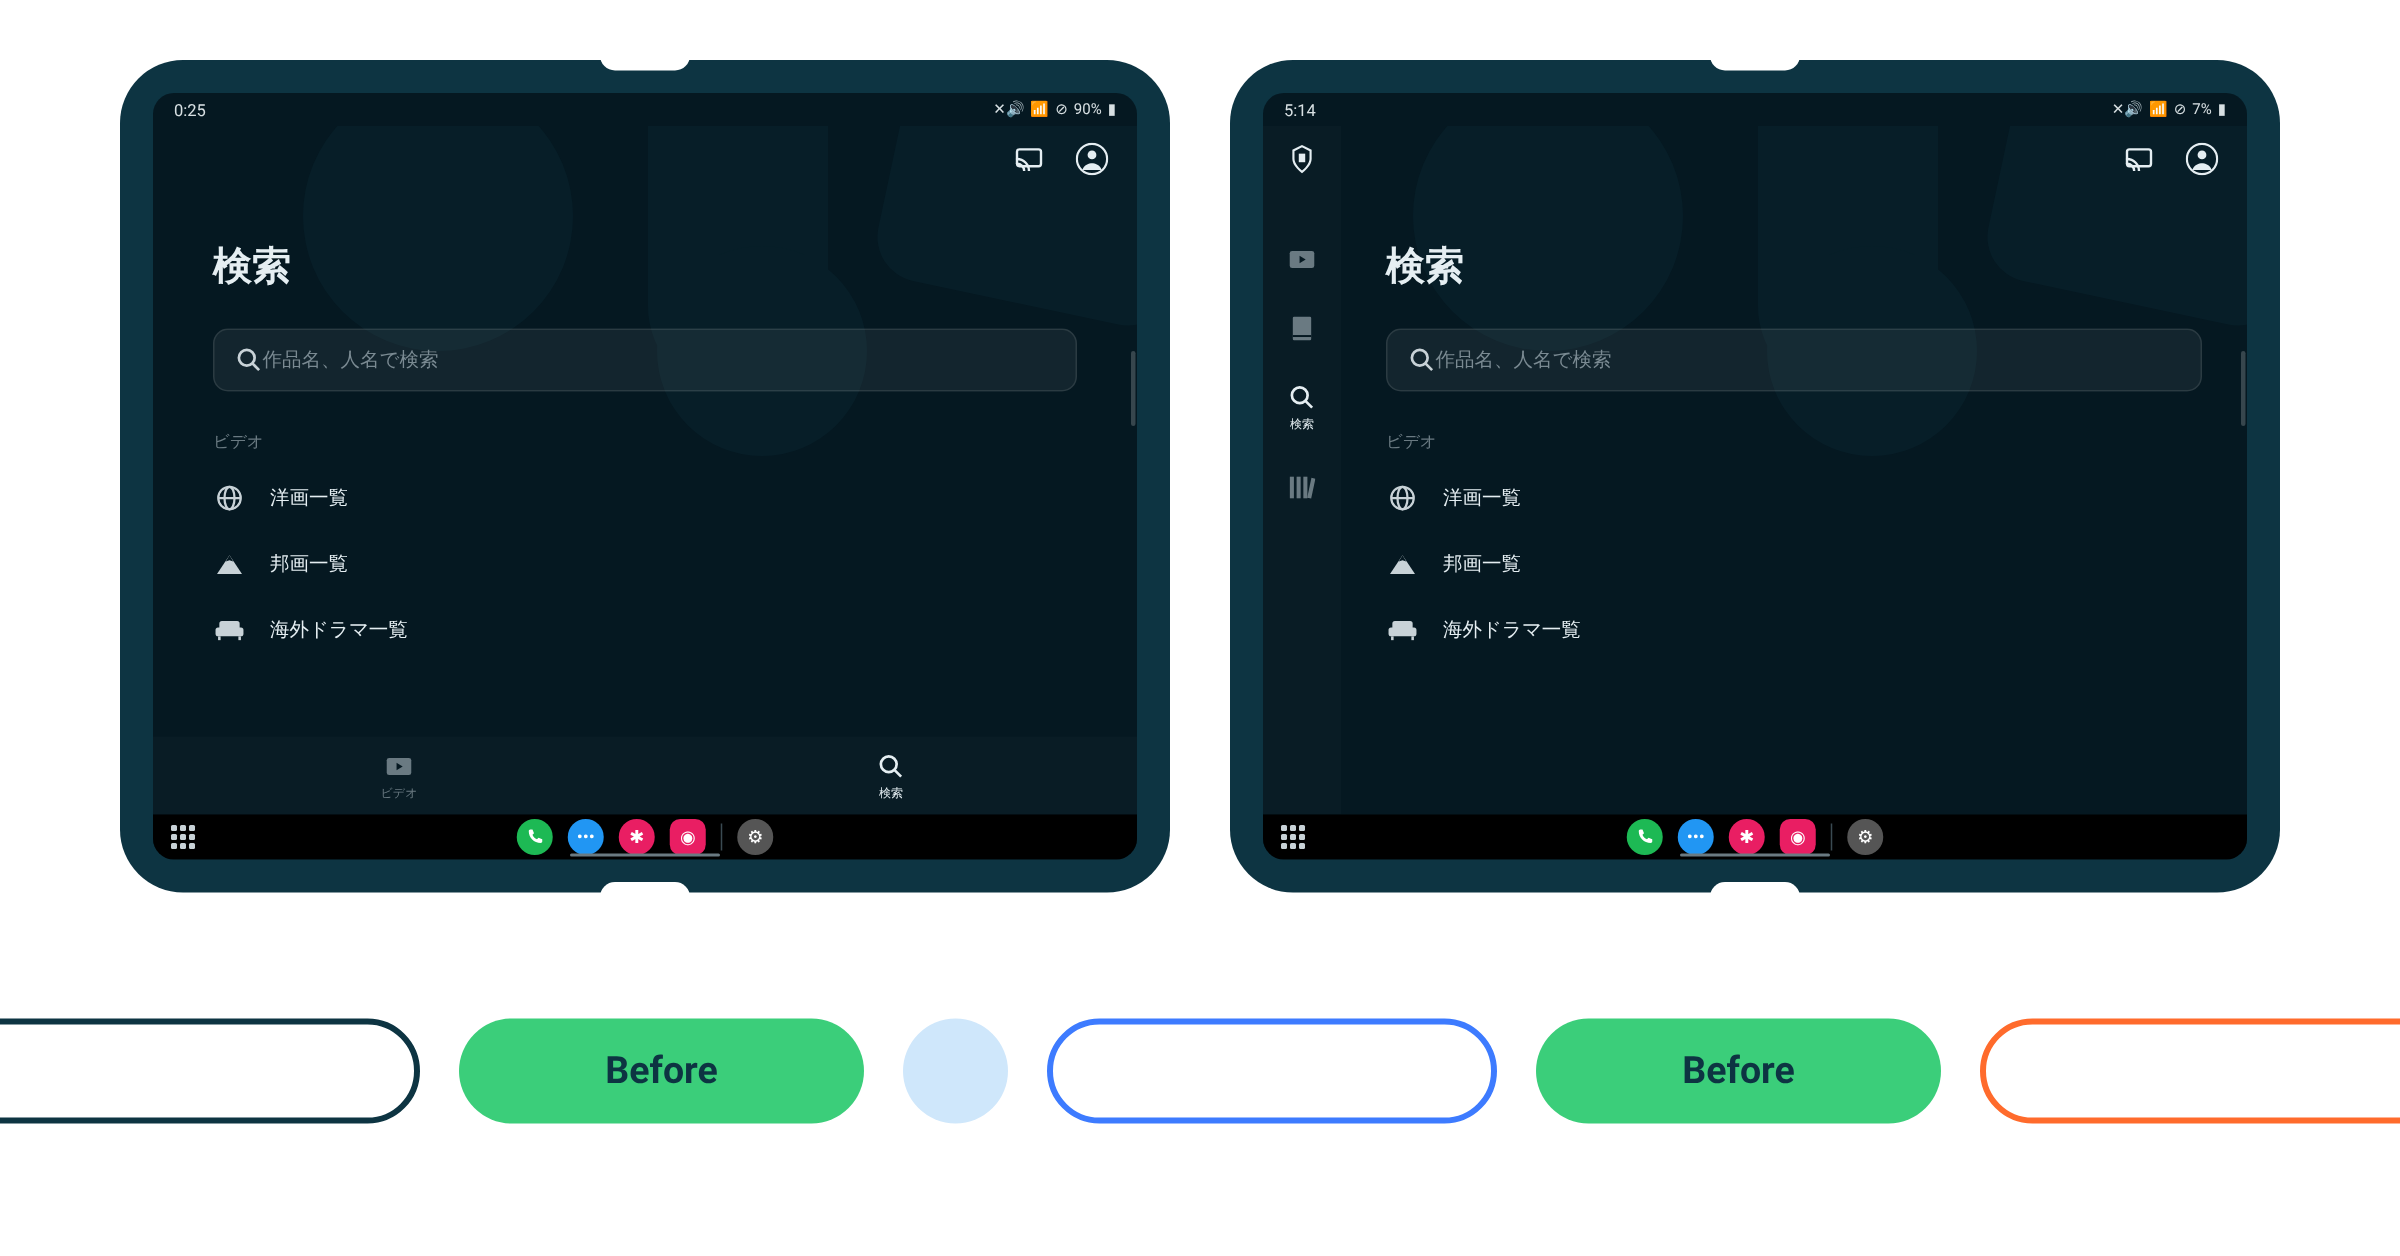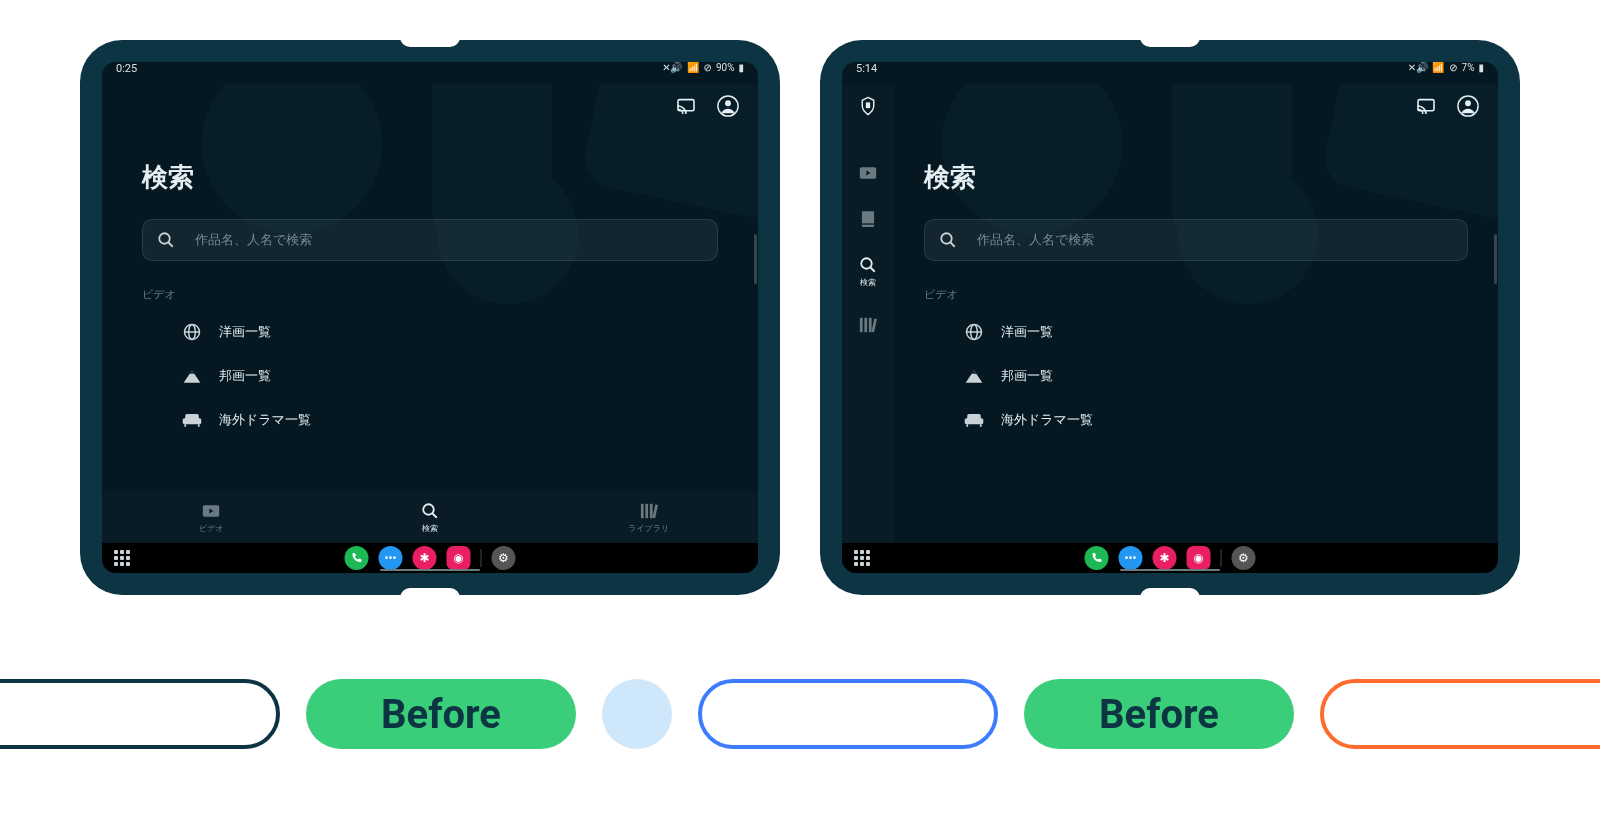--- a/index.html
+++ b/index.html
@@ -6,21 +6,21 @@
 body { font-family: -apple-system, "Segoe UI", Roboto, sans-serif; background: #fff; width: 1600px; height: 837px; position: relative; overflow: hidden; }
 
 .devices { display: flex; gap: 40px; justify-content: center; padding: 40px 50px 20px; }
 
 .device-frame { width: 700px; height: 555px; background: #0d3442; border-radius: 42px; position: relative; padding: 22px; }
 .hinge-notch { position: absolute; top: -3px; left: 50%; transform: translateX(-50%); width: 60px; height: 10px; background: #fff; border-radius: 0 0 20px 20px; }
 .hinge-notch-bottom { position: absolute; bottom: -3px; left: 50%; transform: translateX(-50%); width: 60px; height: 10px; background: #fff; border-radius: 20px 20px 0 0; }
 
 .screen { width: 100%; height: 100%; background: #051821; border-radius: 14px; overflow: hidden; display: flex; flex-direction: column; position: relative; }
 
-.status-bar { height: 22px; display: flex; justify-content: space-between; align-items: flex-start; padding: 0 14px; color: #d8e0e3; font-size: 11px; }
+.status-bar { height: 22px; display: flex; justify-content: space-between; align-items: center; padding: 0 14px; color: #d8e0e3; font-size: 11px; }
 .status-right { display: flex; gap: 4px; align-items: center; font-size: 10px; }
 
 .app-area { flex: 1; display: flex; position: relative; overflow: hidden; }
 
 .bg-shapes { position: absolute; inset: 0; opacity: 0.5; overflow: hidden; }
 .shape { position: absolute; background: #0a2530; }
 .shape.c1 { width: 180px; height: 180px; border-radius: 50%; top: -30px; left: 100px; }
 .shape.c2 { width: 120px; height: 240px; border-radius: 80px; top: -60px; left: 330px; }
 .shape.c3 { width: 200px; height: 200px; border-radius: 30px; top: -80px; right: -40px; transform: rotate(12deg); }
 .shape.c4 { width: 140px; height: 140px; border-radius: 50%; top: 80px; right: 180px; }
@@ -32,29 +32,29 @@
 .rail-label { font-size: 8px; }
 
 .main-col { flex: 1; display: flex; flex-direction: column; z-index: 1; position: relative; }
 
 .top-actions { display: flex; justify-content: flex-end; gap: 18px; padding: 10px 18px 0; color: #e5eef2; }
 .icon-btn { width: 24px; height: 24px; display: flex; align-items: center; justify-content: center; cursor: pointer; }
 
 .page-title { color: #e5eef2; font-size: 26px; font-weight: 600; padding: 42px 40px 24px; }
 .page-title.narrow { padding: 42px 30px 24px; }
 
-.search-box { margin: 0 40px; height: 42px; background: rgba(255,255,255,0.06); border: 1px solid rgba(255,255,255,0.1); border-radius: 10px; display: flex; align-items: center; padding: 16px 14px; gap: 20px; }
+.search-box { margin: 0 40px; height: 42px; background: rgba(255,255,255,0.06); border: 1px solid rgba(255,255,255,0.1); border-radius: 10px; display: flex; align-items: center; padding: 16px 14px; gap: 0; }
 .search-box.narrow { margin: 0 30px; }
 .search-glass { color: #c8d2d7; }
 .search-ph { color: #7a8a92; font-size: 13px; }
 
 .section-label { color: #6a7a82; font-size: 11px; padding: 26px 40px 10px; }
 .section-label.narrow { padding: 26px 30px 10px; }
 
-.cat-list { display: flex; flex-direction: column; gap: 4px; padding: 0 28px; margin-left: 39px; }
+.cat-list { display: flex; flex-direction: column; gap: 4px; padding: 0 28px; }
 .cat-list.narrow { padding: 0 18px; }
 .cat-row { display: flex; align-items: center; gap: 16px; padding: 9px 12px; color: #e5eef2; font-size: 13px; cursor: pointer; }
 .cat-icon { width: 22px; height: 22px; display: flex; align-items: center; justify-content: center; flex-shrink: 0; color: #c8d2d7; }
 
 .bottom-nav { height: 52px; background: rgba(255,255,255,0.02); display: flex; justify-content: space-around; align-items: center; }
 .bn-item { display: flex; flex-direction: column; align-items: center; gap: 2px; color: #6a7a82; cursor: pointer; flex: 1; }
 .bn-item.active { color: #e5eef2; }
 .bn-icon { width: 20px; height: 20px; display: flex; align-items: center; justify-content: center; }
 .bn-label { font-size: 8px; }
 
@@ -67,21 +67,21 @@
 .d-phone { background: #1db954; }
 .d-chat { background: #2196f3; }
 .d-flower { background: #e91e63; }
 .d-cam { background: #e91e63; border-radius: 7px; }
 .d-gear { background: #555; }
 .home-ind { position: absolute; bottom: 2px; left: 50%; transform: translateX(-50%); width: 100px; height: 2px; background: #6a7a82; border-radius: 2px; }
 
 .scrollbar-hint { position: absolute; right: 1px; top: 150px; width: 3px; height: 50px; background: rgba(255,255,255,0.2); border-radius: 2px; }
 
 .pills-row { position: absolute; bottom: 88px; left: -80px; right: -80px; display: flex; gap: 26px; align-items: center; justify-content: center; }
-.pill { height: 70px; border-radius: 40px; display: flex; align-items: center; justify-content: center; font-size: 40px; font-weight: 700; }
+.pill { height: 70px; border-radius: 40px; display: flex; align-items: center; justify-content: center; font-size: 25px; font-weight: 700; }
 .pill.outline-dark { width: 320px; border: 4px solid #0d3442; background: #fff; }
 .pill.green { width: 270px; background: #3bce7a; color: #0d3442; }
 .pill.circle { width: 70px; border-radius: 50%; background: #cfe7fb; }
 .pill.outline-blue { width: 300px; border: 4px solid #3d7bff; background: #fff; }
 .pill.outline-orange { width: 320px; border: 4px solid #ff6b2c; background: #fff; }
 
 svg { display: block; }
 </style>
 </head>
 <body>
@@ -183,31 +183,20 @@
           </div>
           <div class="bn-item active">
             <span class="bn-icon">
               <svg width="18" height="18" viewBox="0 0 24 24" fill="none" stroke="currentColor" stroke-width="2.4">
                 <circle cx="10" cy="10" r="7"></circle>
                 <line x1="21" y1="21" x2="15" y2="15"></line>
               </svg>
             </span>
             <span class="bn-label">検索</span>
           </div>
-          <div class="bn-item">
-            <span class="bn-icon">
-              <svg width="18" height="18" viewBox="0 0 20 20" fill="currentColor">
-                <rect x="1" y="2" width="3" height="16"></rect>
-                <rect x="6" y="2" width="3" height="16"></rect>
-                <rect x="11" y="2" width="3" height="16"></rect>
-                <rect x="15.5" y="3" width="3" height="15" transform="rotate(12 17 10)"></rect>
-              </svg>
-            </span>
-            <span class="bn-label">ライブラリ</span>
-          </div>
         </div>
       <div class="sys-bar">
         <div class="apps-grid">
             <span></span>
             <span></span>
             <span></span>
             <span></span>
             <span></span>
             <span></span>
             <span></span>

